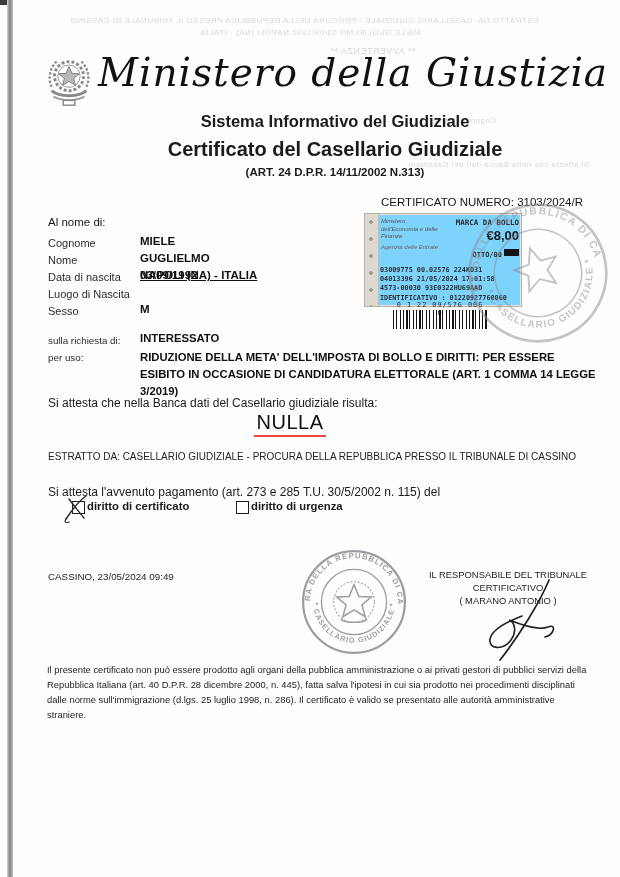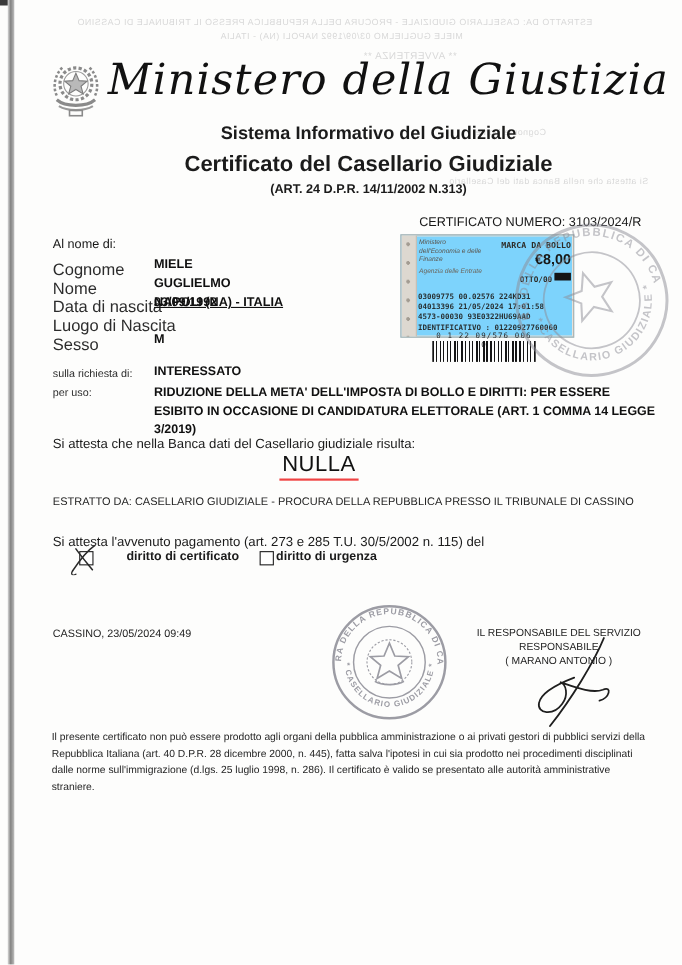--- a/index.html
+++ b/index.html
@@ -19,21 +19,21 @@
   .ministry-title{left:98px;top:50px;width:478px;text-align:center;
     font-family:"DejaVu Serif",serif;font-style:italic;font-size:39px;
     font-weight:500;color:#111;letter-spacing:1px;white-space:nowrap;}
   .subtitle-block{left:60px;top:112px;width:550px;text-align:center;}
   .subtitle-block .line1{font-size:16.5px;font-weight:bold;}
   .subtitle-block .line2{font-size:20px;font-weight:bold;margin-top:7px;}
   .subtitle-block .line3{font-size:11.5px;font-weight:bold;margin-top:5px;}
   .cert-number{top:196px;right:37px;font-size:11.5px;color:#161616;}
   
   .sec-label{left:48px;top:216px;font-size:11.5px;color:#161616;}
-  .frow-label{left:48px;font-size:15px;color:#2c2c2c;}
+  .frow-label{left:48px;font-size:11px;color:#2c2c2c;}
   .frow-value{left:140px;font-size:11.5px;font-weight:bold;color:#101010;}
   
   .marca{left:364px;top:213px;width:156px;height:92px;background:#7dd3fc;
     border:1px solid #b7b2aa;box-shadow:0 0 0 1px #e4e1da inset;}
   .marca-strip{position:absolute;left:0;top:0;width:13px;height:100%;
     background-color:#ddd8d0;
     background-image:radial-gradient(circle 3px at 6px 8px,#a39c92 55%,transparent 62%);
     background-size:13px 17px;border-right:1px solid #c4beb4;}
   .marca-head{position:absolute;left:16px;top:4px;width:138px;display:flex;}
   .marca-issuer{width:62px;font-size:6px;font-style:italic;color:#5a564f;line-height:1.25;}
@@ -174,21 +174,21 @@
   </div>
   <div class="abs estratto">ESTRATTO DA: CASELLARIO GIUDIZIALE - PROCURA DELLA REPUBBLICA PRESSO IL TRIBUNALE DI CASSINO</div>
 
   <div class="abs pay-intro">Si attesta l'avvenuto pagamento (art. 273 e 285 T.U. 30/5/2002 n. 115) del</div>
   <div class="abs checkbox" style="left:72px;top:501px;"></div>
   <svg class="abs checkmark" viewBox="0 0 26 30">
     <path d="M3,26 C9,17 17,7 23,3" fill="none" stroke="#2a2a2a" stroke-width="1.5" stroke-linecap="round"></path>
     <path d="M6,6 C11,13 17,20 21,25" fill="none" stroke="#2a2a2a" stroke-width="1.4" stroke-linecap="round"></path>
     <path d="M3,26 C1,29 3,31 6,29" fill="none" stroke="#2a2a2a" stroke-width="1.2" stroke-linecap="round"></path>
   </svg>
-  <div class="abs opt-label" style="left:87px;top:500px;margin-left:28px;">diritto di certificato</div>
+  <div class="abs opt-label" style="left:87px;top:500px;">diritto di certificato</div>
   <div class="abs checkbox" style="left:236px;top:501px;"></div>
   <div class="abs opt-label" style="left:251px;top:500px;">diritto di urgenza</div>
 
   <div class="abs place-date">CASSINO, 23/05/2024 09:49</div>
 
   <svg class="abs stamp stamp-bottom" viewBox="0 0 110 110">
     <defs>
       <path id="arcTop2" d="M12,55 A43,43 0 0 1 98,55"></path>
       <path id="arcBot2" d="M15,55 A40,40 0 0 0 95,55"></path>
     </defs>
@@ -199,21 +199,21 @@
     <path d="M42 72 C48 76 62 76 68 72" fill="none" stroke="#85858f" stroke-width="1.4"></path>
     <text font-size="7.6" fill="#85858f" letter-spacing="1" font-weight="bold">
       <textPath href="#arcTop2" startOffset="50%" text-anchor="middle">PROCURA DELLA REPUBBLICA DI CASSINO</textPath>
     </text>
     <text font-size="7.2" fill="#85858f" letter-spacing="1" font-weight="bold">
       <textPath href="#arcBot2" startOffset="50%" text-anchor="middle">* CASELLARIO GIUDIZIALE *</textPath>
     </text>
   </svg>
 
   <div class="abs resp-role">
-    <div>IL RESPONSABILE DEL SERVIZIO RESPONSABILE</div>
+    <div>IL RESPONSABILE DEL TRIBUNALE CERTIFICATIVO</div>
     <div>( MARANO ANTONIO )</div>
   </div>
 
   <svg class="abs signature" viewBox="0 0 110 85">
     <path d="M84,2 C75,24 54,58 35,82" fill="none" stroke="#1f1f1f" stroke-width="1.7" stroke-linecap="round"></path>
     <path d="M57,38 C44,43 27,51 25,61 C23,71 38,73 46,62 C52,54 50,44 44,42 C56,46 73,53 83,49 C92,45 89,57 80,59" fill="none" stroke="#1f1f1f" stroke-width="1.6" stroke-linecap="round"></path>
   </svg>
 
   <div class="abs footer-note">Il presente certificato non può essere prodotto agli organi della pubblica amministrazione o ai privati gestori di pubblici servizi della Repubblica Italiana (art. 40 D.P.R. 28 dicembre 2000, n. 445), fatta salva l'ipotesi in cui sia prodotto nei procedimenti disciplinati dalle norme sull'immigrazione (d.lgs. 25 luglio 1998, n. 286).  Il certificato è valido se presentato alle autorità amministrative straniere.</div>
 

